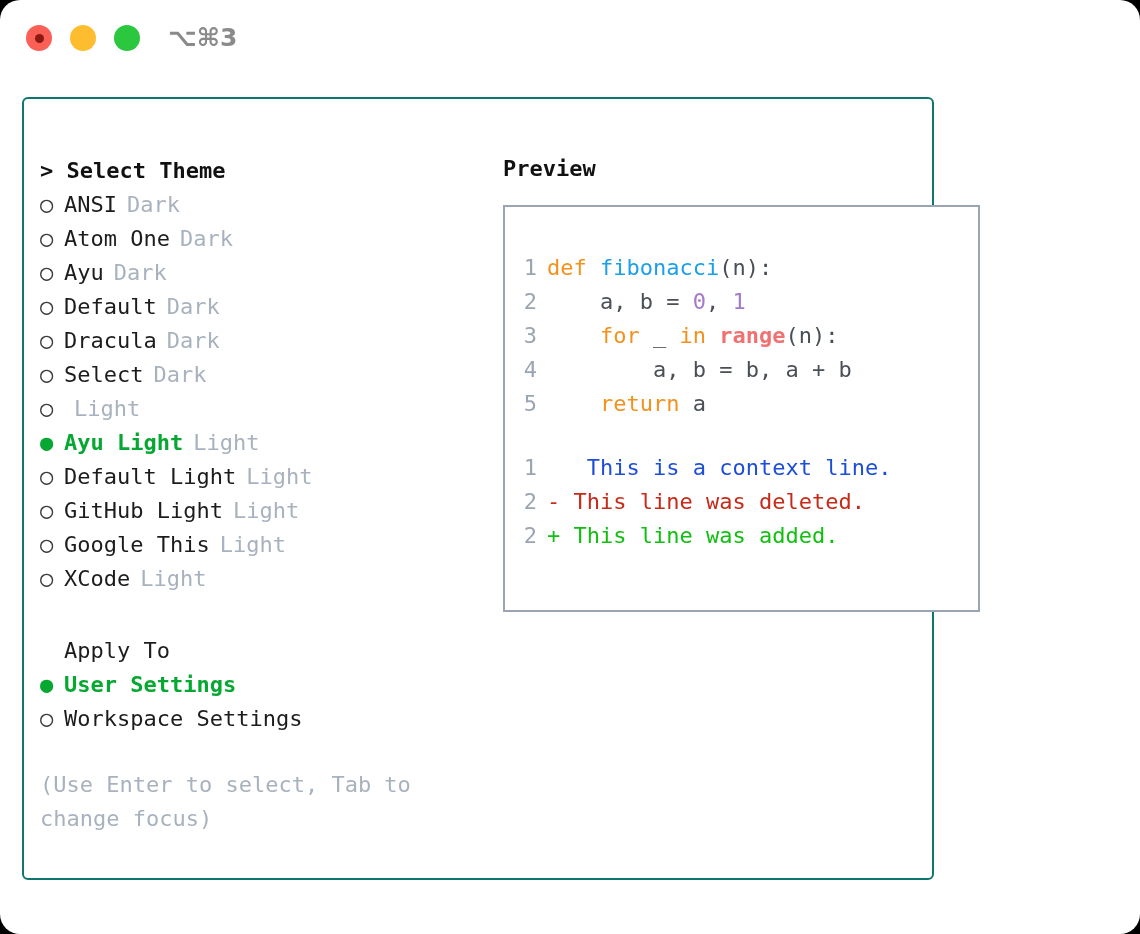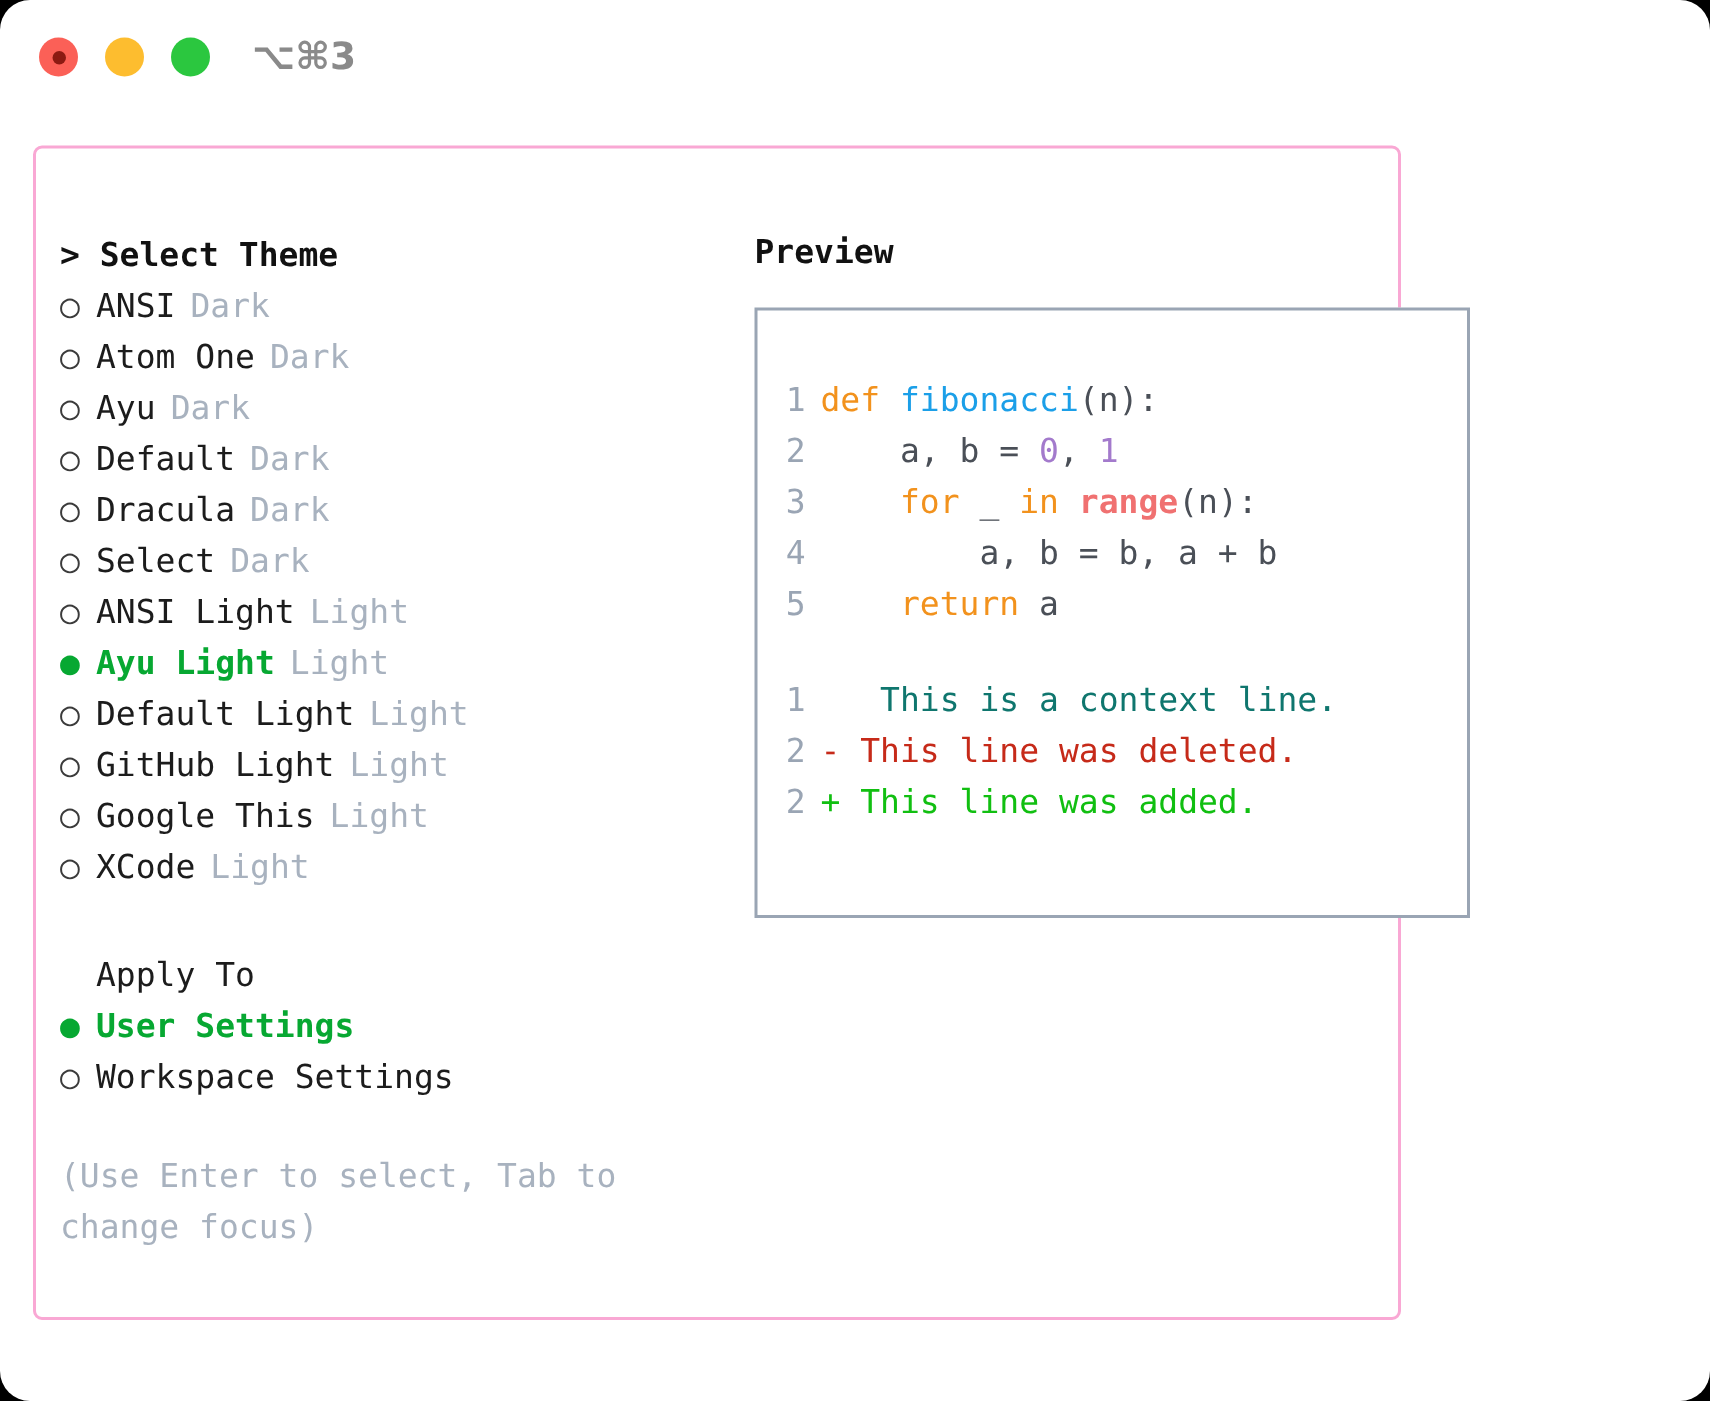--- a/index.html
+++ b/index.html
@@ -67,21 +67,21 @@
     white-space: pre;
   }
 
   
   .card {
     position: absolute;
     left: 22px;
     top: 97px;
     width: 912px;
     height: 783px;
-    border: 2px solid #f9a8d4;
+    border: 2px solid #0f766e;
     border-radius: 6px;
     box-sizing: border-box;
     background: #ffffff;
   }
 
   
   .left-col {
     position: absolute;
     left: 16px;
     top: 55px;
@@ -175,21 +175,21 @@
     padding-right: 10px;
     box-sizing: border-box;
   }
   .code-blank { height: 30px; }
 
   .tok-kw   { color: #f2921d; text-align: right; }
   .tok-fn   { color: #1b9fe8; }
   .tok-bi   { color: #f07171; font-weight: bold; }
   .tok-num  { color: #a37acc; }
   .tok-pl   { color: #4a4f57; }
-  .tok-ctx  { color: #0f766e; }
+  .tok-ctx  { color: #1d4ed8; }
   .tok-del  { color: #c62a19; }
   .tok-add  { color: #11bf11; }
 </style>
 </head>
 <body>
 
 <div class="window">
 
   <div class="titlebar">
     <div class="lights">
@@ -237,21 +237,20 @@
       </div>
 
       <div class="opt-row">
         <span class="marker">○</span>
         <span class="opt-label">Select</span>
         <span class="opt-variant">Dark</span>
       </div>
 
       <div class="opt-row">
         <span class="marker">○</span>
-        <span class="opt-label">ANSI Light</span>
         <span class="opt-variant">Light</span>
       </div>
 
       <div class="opt-row selected">
         <span class="marker on">●</span>
         <span class="opt-label">Ayu Light</span>
         <span class="opt-variant">Light</span>
       </div>
 
       <div class="opt-row">

